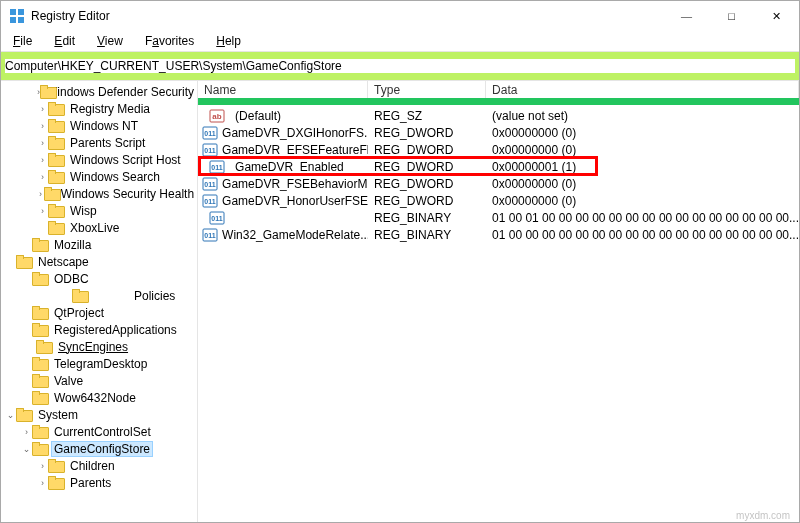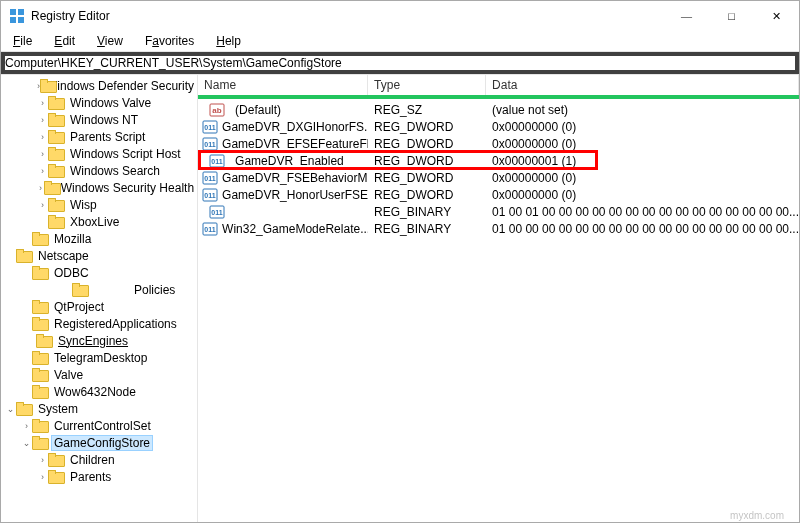--- a/index.html
+++ b/index.html
@@ -6,43 +6,43 @@
 body { width: 800px; height: 523px; background: #fff; overflow: hidden; border: 1px solid #a9a9a9; font-size: 12px; color: #000; }
 .titlebar { height: 30px; display: flex; align-items: center; padding-left: 8px; background: #fff; }
 .titlebar-icon { width: 16px; height: 16px; margin-right: 6px; display:inline-flex; align-items:center; justify-content:center;}
 .titlebar-icon svg { width:16px; height:16px; }
 .title-text { flex: 1; font-size: 12px; }
 .win-controls { display: flex; height: 100%; }
 .win-controls div { width: 45px; display: flex; align-items: center; justify-content: center; font-size: 11px; font-family: "Segoe UI Symbol"; }
 .menubar { height: 20px; display: flex; align-items: center; padding-left: 6px; gap: 10px; font-size: 12px; }
 .menubar span { padding: 2px 6px; }
 .menubar u { text-decoration: underline; }
-.addrbar { height: 24px; border-top: 1px solid #e5e5e5; border-bottom: 1px solid #e5e5e5; display:flex; align-items:center; padding: 2px 4px; background: #404040; }
+.addrbar { height: 30px; border-top: 1px solid #e5e5e5; border-bottom: 1px solid #e5e5e5; display:flex; align-items:center; padding: 2px 4px; background: #bef264; }
 .addrbar input { width: 100%; border: none; outline: none; font-size: 12px; background:#fff; }
 .main { display: flex; height: calc(523px - 30px - 20px - 22px - 2px); }
 .tree { width: 213px; border-right: 1px solid #e5e5e5; overflow: hidden; padding-top: 2px; position:relative;}
 .tree-row { height: 17px; display: flex; align-items: center; white-space: nowrap; }
 .expander { width: 11px; text-align:center; color:#666; font-size:9px; user-select:none;}
 .folder-icon { width:16px; height:13px; margin-right:3px; display:inline-block; position:relative;}
 .folder-icon::before { content:""; position:absolute; left:0; top:2px; width:15px; height:10px; background:#ffd968; border:0.5px solid #d9b22b; border-radius:1px;}
 .folder-icon::after { content:""; position:absolute; left:0; top:0; width:6px; height:3px; background:#ffd968; border:0.5px solid #d9b22b; border-bottom:none; border-radius:1px 1px 0 0;}
 .tree-label { padding: 0 2px; border:1px solid transparent;}
 .tree-row.selected .tree-label { background:#cce8ff; border:1px solid #99d1ff; }
-.listhead { display:flex; height:24px; border-bottom:4px solid #22c55e; align-items:center;}
+.listhead { display:flex; height:24px; border-bottom:7px solid #22c55e; align-items:center;}
 .listhead div { padding-left:6px; color:#333; font-size:12px; border-right:1px solid #e5e5e5; height:100%; display:flex; align-items:center;}
 .col-name { width:170px;} .col-type { width:118px;} .col-data { flex:1;}
 .list { flex:1; display:flex; flex-direction:column; }
 .list-body { padding-top:2px;}
 .list-row { display:flex; height:17px; align-items:center; white-space:nowrap; }
 .list-row .c1 { width:170px; padding-left:4px; display:flex; align-items:center; overflow:hidden;}
 .list-row .c2 { width:118px; padding-left:6px; overflow:hidden;}
 .list-row .c3 { flex:1; padding-left:6px; overflow:hidden; text-overflow:ellipsis;}
 .val-icon { width:29px; height:16px; margin-right:4px; display:inline-flex; align-items:center; justify-content:center;}
 .highlight { position:absolute; border:3px solid #ff0000; pointer-events:none;}
-.watermark { position:absolute; bottom:2px; right:16px; font-size:10px; color:rgba(0,0,0,0.25);}
+.watermark { position:absolute; bottom:2px; right:10px; font-size:10px; color:rgba(0,0,0,0.25);}
 </style>
 </head>
 <body>
 
 <div class="titlebar">
   <span class="titlebar-icon">
     <svg viewBox="0 0 16 16">
         <rect x="1" y="1" width="6" height="6" fill="#3a96dd"></rect>
         <rect x="9" y="1" width="6" height="6" fill="#3a96dd"></rect>
         <rect x="1" y="9" width="6" height="6" fill="#3a96dd"></rect>
@@ -72,21 +72,21 @@
 <div class="main">
   <div class="tree" id="tree">
       <div class="tree-row" style="padding-left: 36px;">
         <span class="expander">›</span>
         <span class="folder-icon"></span>
         <span class="tree-label">Windows Defender Security Ce</span>
       </div>
       <div class="tree-row" style="padding-left: 36px;">
         <span class="expander">›</span>
         <span class="folder-icon"></span>
-        <span class="tree-label">Windows Valve</span>
+        <span class="tree-label">Registry Media</span>
       </div>
       <div class="tree-row" style="padding-left: 36px;">
         <span class="expander">›</span>
         <span class="folder-icon"></span>
         <span class="tree-label">Windows NT</span>
       </div>
       <div class="tree-row" style="padding-left: 36px;">
         <span class="expander">›</span>
         <span class="folder-icon"></span>
         <span class="tree-label">Parents Script</span>

